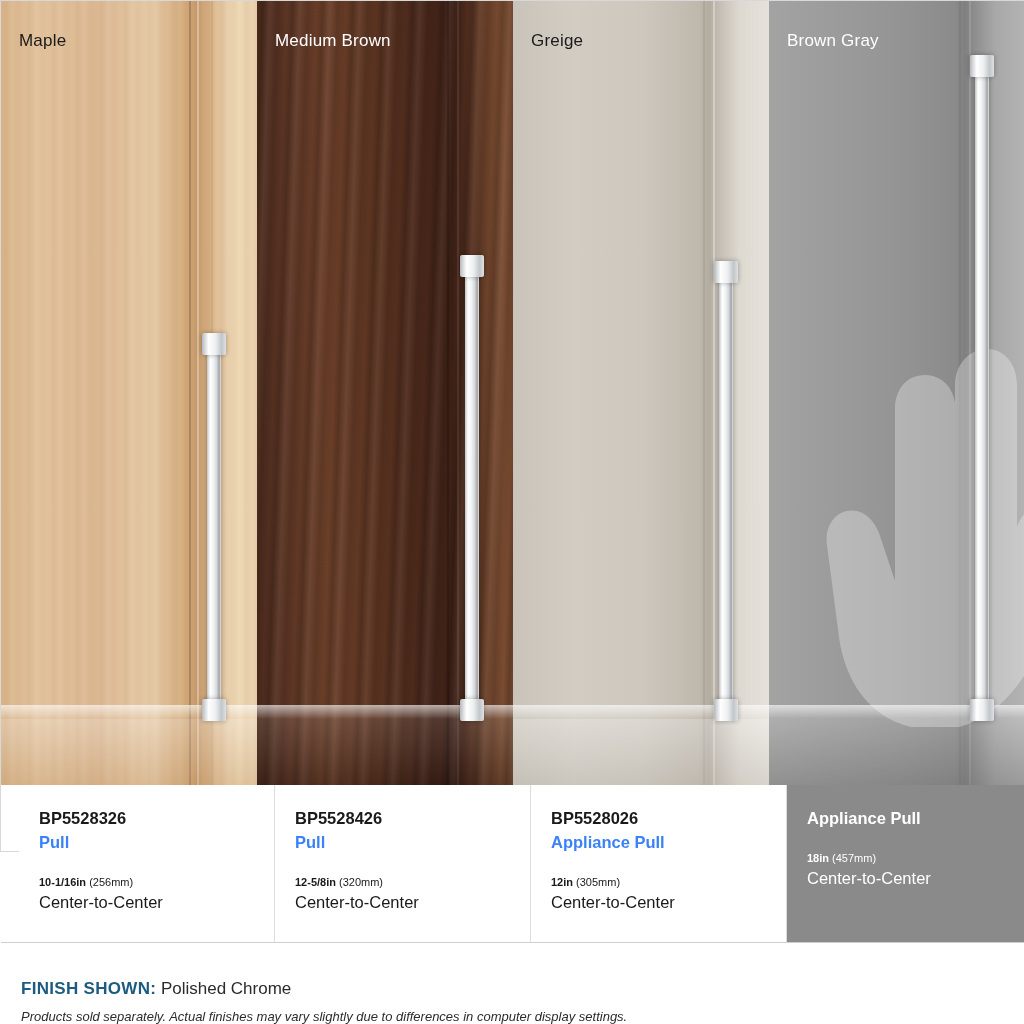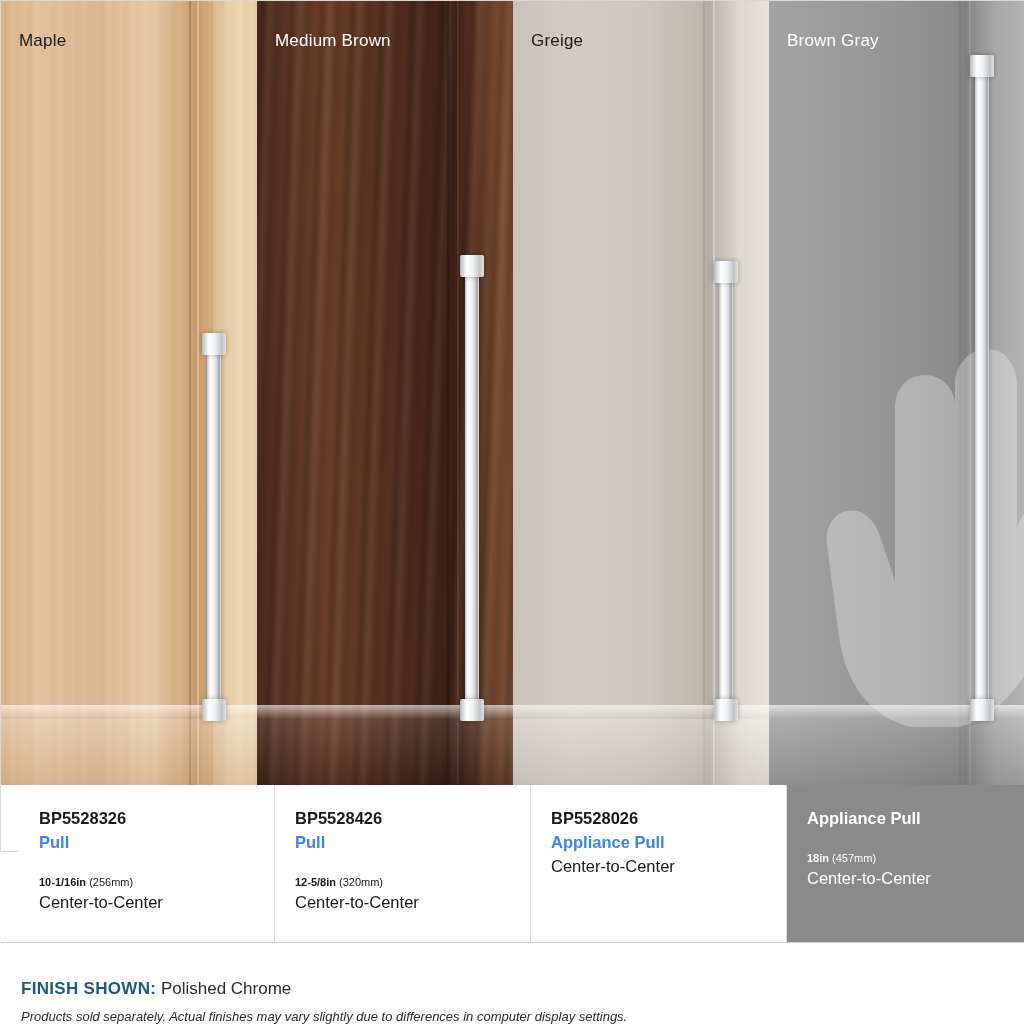--- a/index.html
+++ b/index.html
@@ -335,20 +335,24 @@
       <div class="dims">
         <span class="big">12-5/8in</span>
         <span>(320mm)</span>
       </div>
       <div class="ctc">Center-to-Center</div>
     </div>
 
     <div class="cap">
       <div class="sku">BP5528026</div>
       <div class="type">Appliance Pull</div>
+      <div class="dims">
+        <span class="big">12in</span>
+        <span>(305mm)</span>
+      </div>
       <div class="ctc">Center-to-Center</div>
     </div>
 
     <div class="cap shaded">
       <div class="type">Appliance Pull</div>
       <div class="dims">
         <span class="big">18in</span>
         <span>(457mm)</span>
       </div>
       <div class="ctc">Center-to-Center</div>

